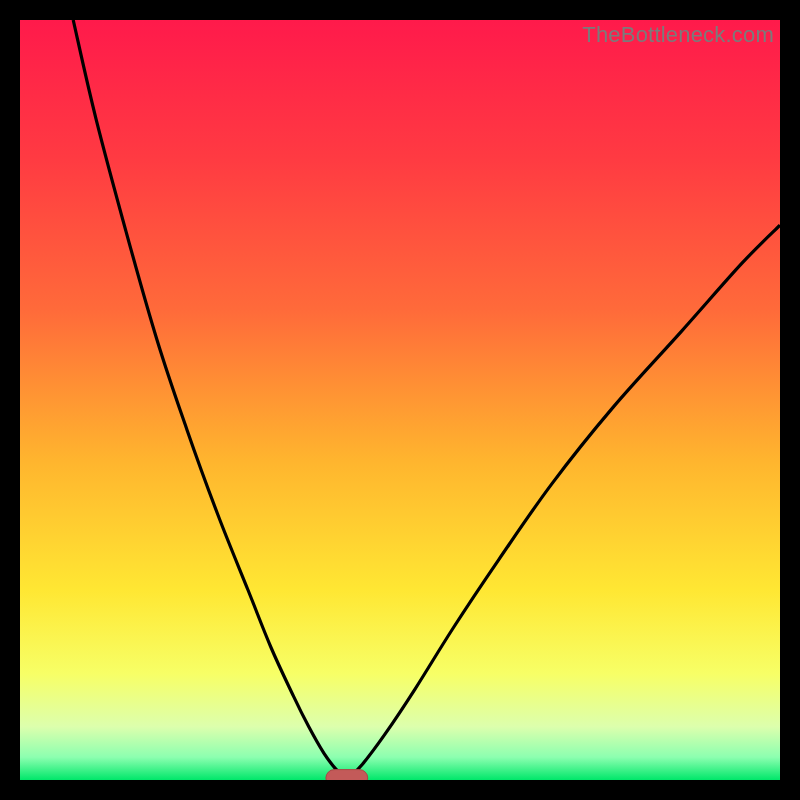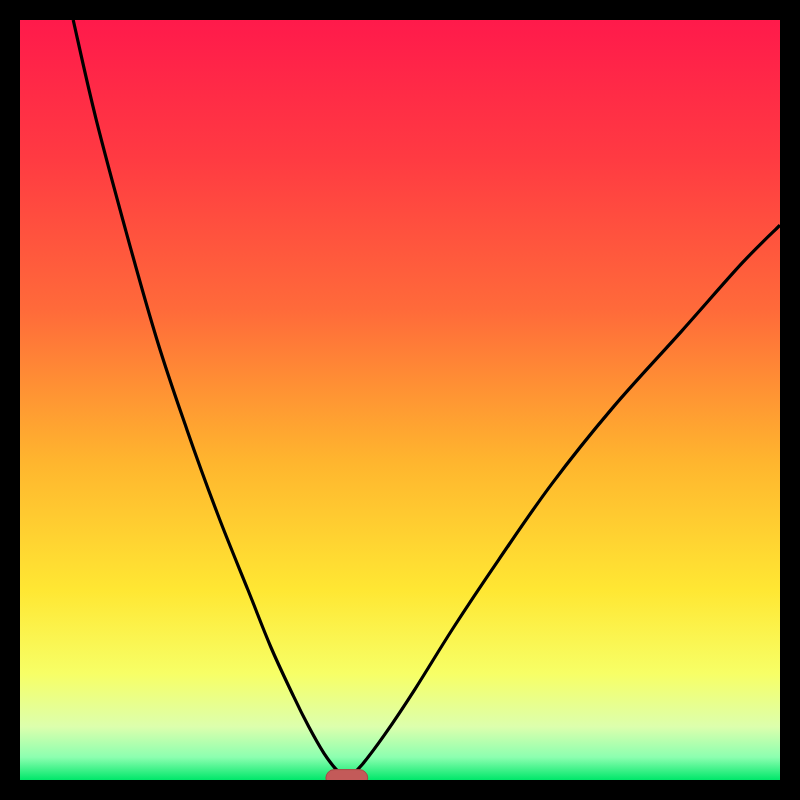--- a/index.html
+++ b/index.html
@@ -70,13 +70,14 @@
     </defs>
     <rect x="0" y="0" width="760" height="760" fill="url(#bn-grad)"></rect>
   </svg>
 
   <svg class="plot-area" width="760" height="760" viewBox="0 0 760 760">
     <path id="left-curve-path" d="M 53.2 0.0 C 57.3 17.8, 66.4 60.5, 76.0 98.8 C 85.6 137.1, 95.5 173.1, 106.4 212.8 C 117.3 252.5, 125.9 283.6, 136.8 319.2 C 147.7 354.8, 156.3 378.9, 167.2 410.4 C 178.1 441.9, 186.7 465.3, 197.6 494.0 C 208.5 522.7, 218.4 546.1, 228.0 570.0 C 237.6 593.9, 242.6 607.8, 250.8 627.0 C 259.0 646.2, 266.8 662.0, 273.6 676.4 C 280.4 690.8, 283.3 696.5, 288.8 706.8 C 294.3 717.1, 299.2 725.9, 304.0 733.4 C 308.8 740.9, 311.3 743.8, 315.4 748.6 C 319.5 753.4, 324.7 757.9, 326.8 760.0" fill="none" stroke="#000" stroke-width="3.2"></path>
     <path id="right-curve-path" d="M 326.8 760.0 C 329.5 757.3, 335.2 753.0, 342.0 744.8 C 348.8 736.6, 355.2 728.1, 364.8 714.4 C 374.4 700.7, 382.9 688.0, 395.2 668.8 C 407.5 649.6, 418.2 631.3, 433.2 608.0 C 448.2 584.7, 461.0 565.6, 478.8 539.6 C 496.6 513.6, 511.5 491.0, 532.0 463.6 C 552.5 436.2, 569.5 415.0, 592.8 387.6 C 616.1 360.2, 637.9 337.6, 661.2 311.6 C 684.5 285.6, 704.2 262.4, 722.0 243.2 C 739.8 224.0, 753.2 212.0, 760.0 205.2" fill="none" stroke="#000" stroke-width="3.2"></path>
     <rect id="opt-marker" x="305.9" y="749.6" width="41.8" height="16.7" rx="8.4" ry="8.4" fill="#c35a59" stroke="#a84846" stroke-width="1"></rect>
   </svg>
 
+  <div class="watermark">TheBottleneck.com</div>
 </div>
 
 </body></html>

